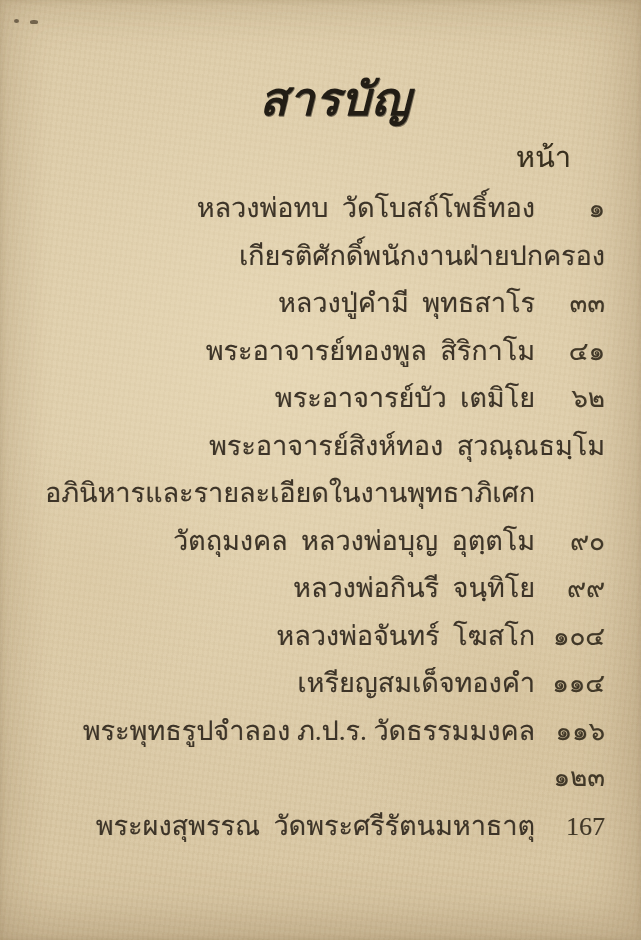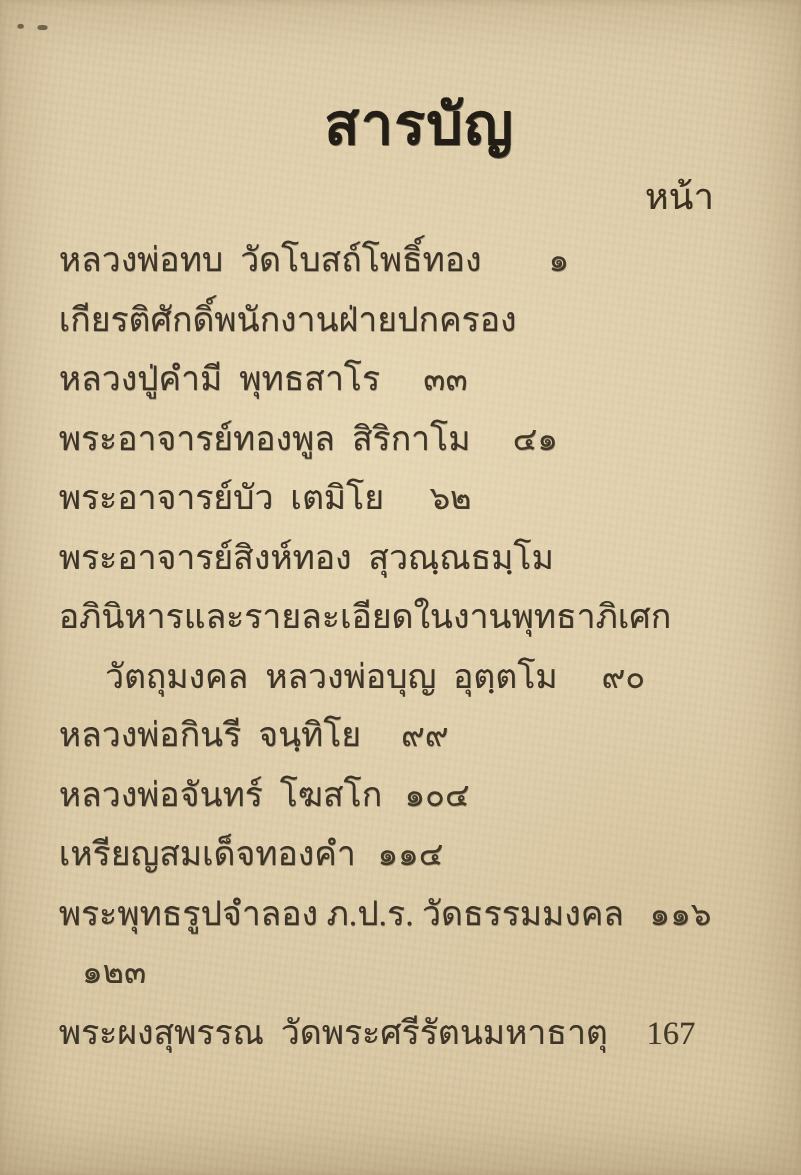--- a/index.html
+++ b/index.html
@@ -38,20 +38,21 @@
   .speck-1 { left: 14px; top: 19px; width: 5px; height: 4px; }
   .speck-2 { left: 30px; top: 20px; width: 8px; height: 4px; border-radius: 40%; }
 
   .title-wrap {
     position: absolute;
     top: 62px;
     left: 0;
     width: 641px;
     padding-left: 30px;
     text-align: center;
+    font-style: italic;
   }
   .title {
     display: inline-block;
     font-size: 46px;
     font-weight: bold;
     letter-spacing: 1px;
     color: #221d15;
     text-shadow: 0.6px 0.6px 0.4px rgba(34,29,21,0.55);
   }
 
@@ -70,21 +71,21 @@
   .toc {
     position: absolute;
     top: 186px;
     left: 0;
     width: 641px;
   }
 
   .row {
     display: flex;
     align-items: baseline;
-    justify-content: flex-start;
+    justify-content: flex-end;
     height: 47.5px;
     padding-left: 47px;
     padding-right: 36px;
   }
 
   .row.indent { padding-left: 84px; font-family: Liberation Serif, serif; }
 
   .entry-title {
     font-size: 27px;
     white-space: pre;

